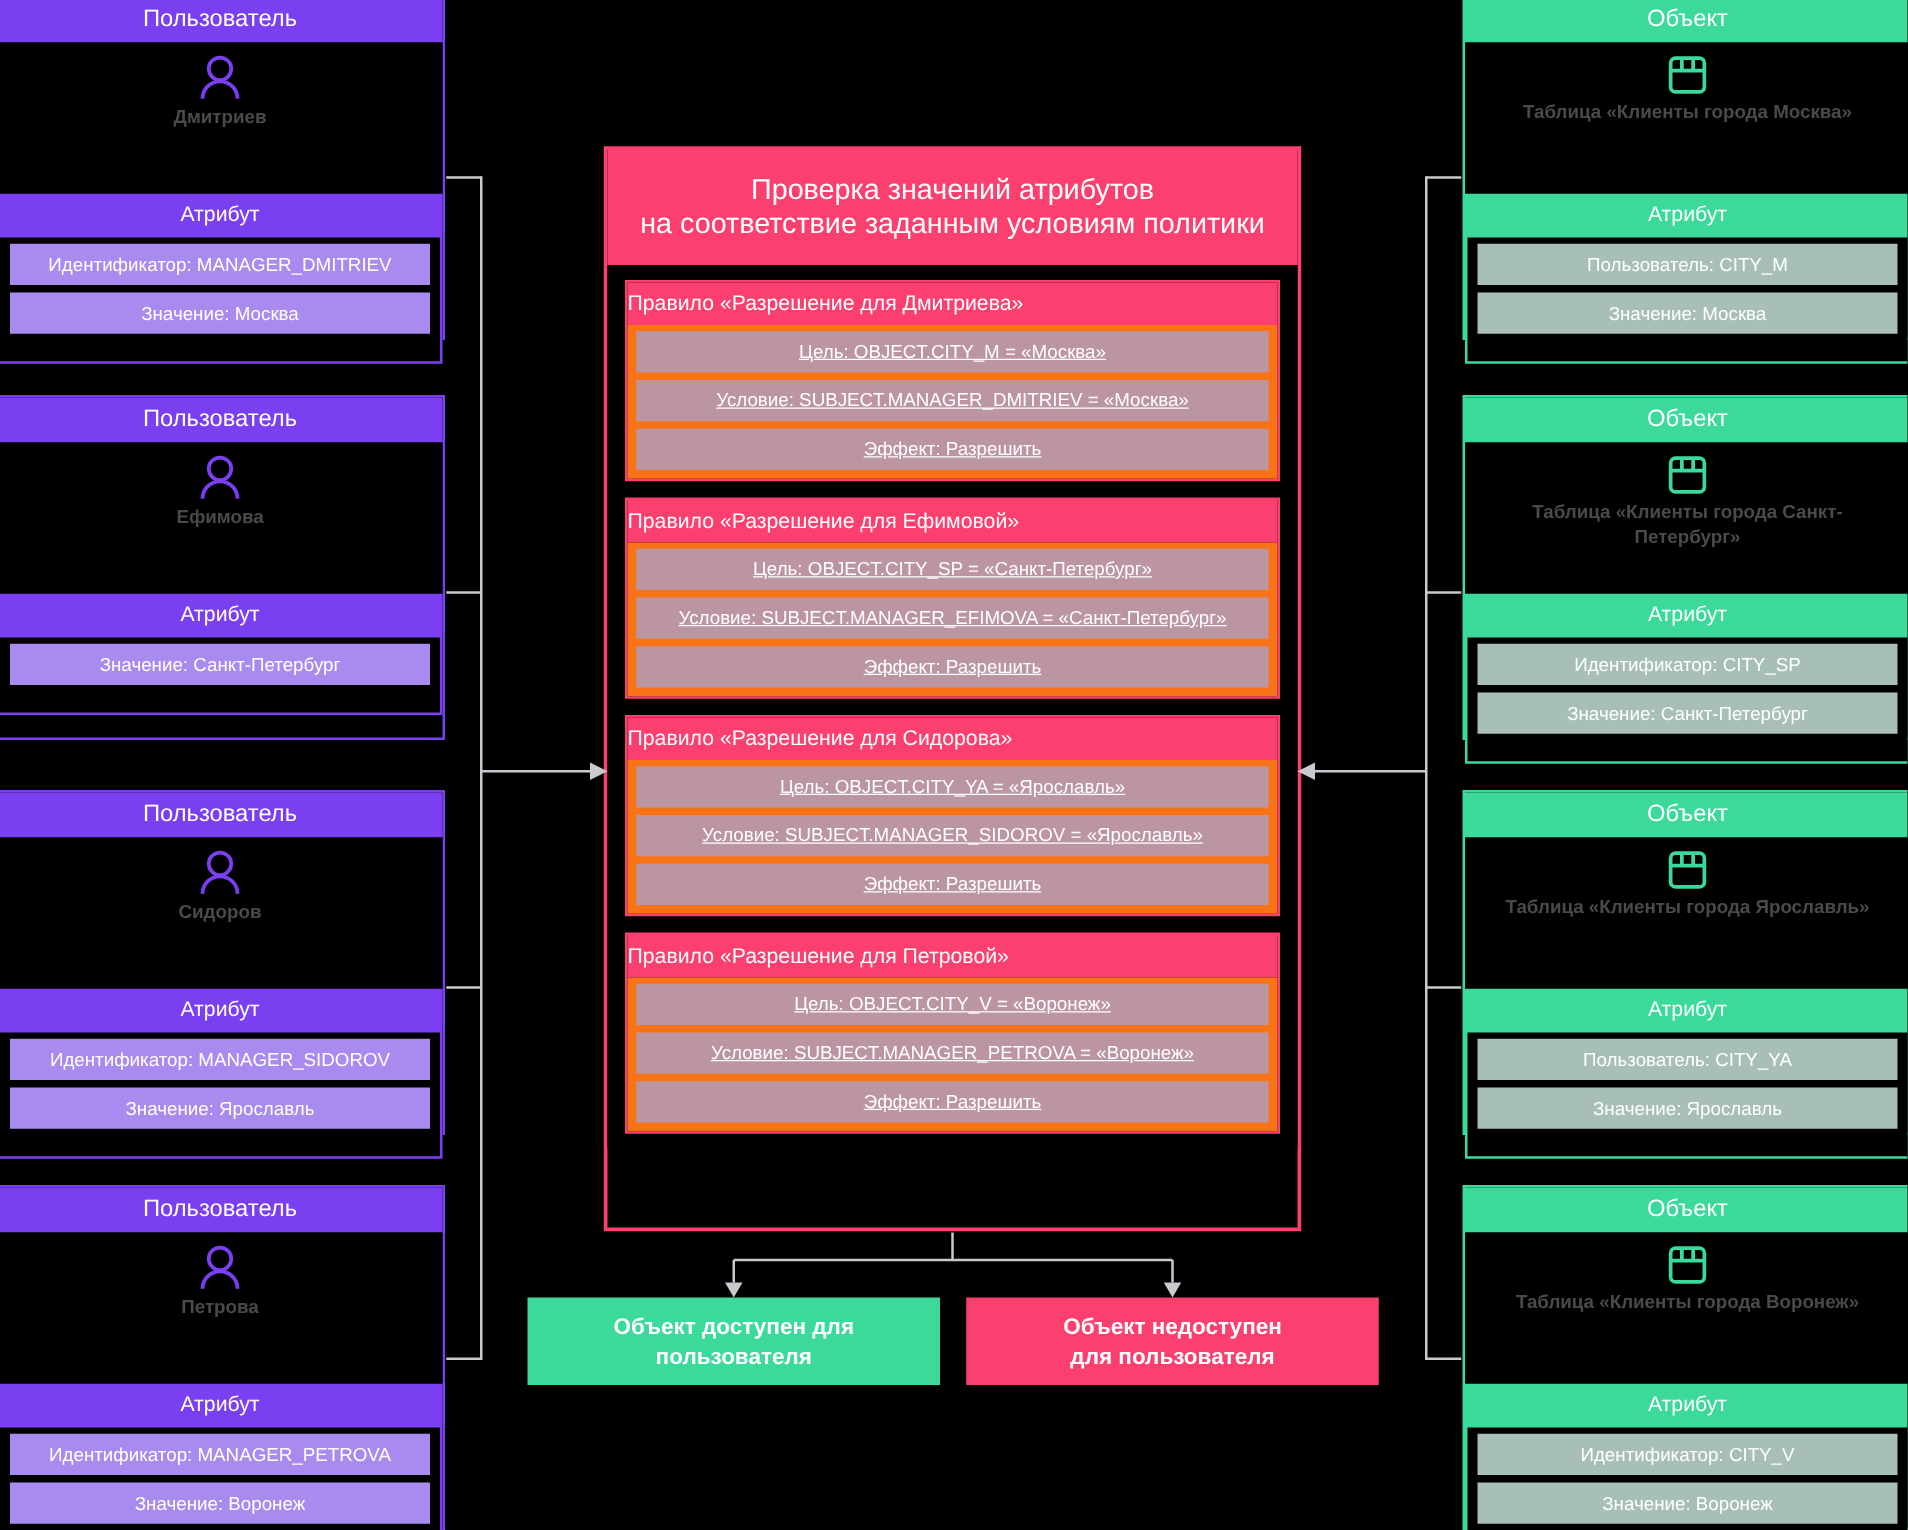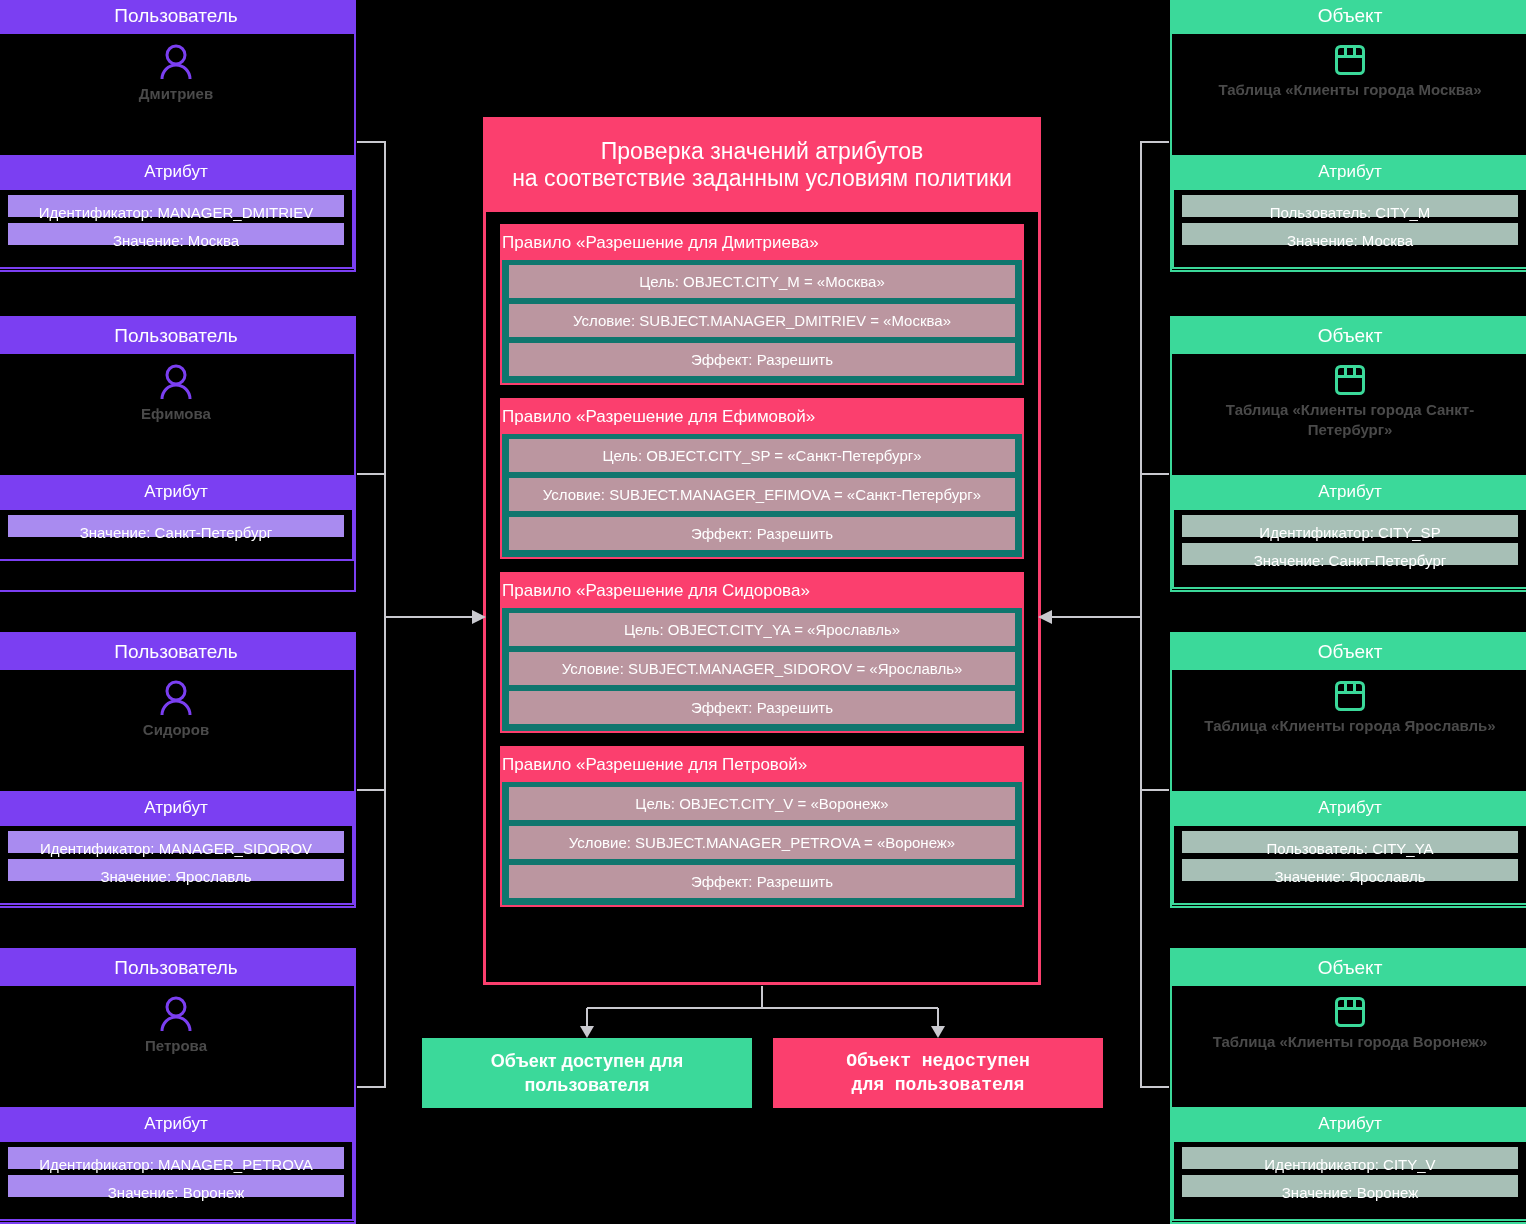--- a/index.html
+++ b/index.html
@@ -22,21 +22,21 @@
   .card .entity-name{
     margin-top:4px;font-size:15px;color:#4a4a4a;line-height:20px;font-weight:bold;
   }
   .card .attr-hdr{
     box-sizing:border-box;width:100%;text-align:center;
     font-size:17px;line-height:33px;height:33px;
   }
   .card .attr-rows{box-sizing:border-box;background:#000;padding:5px 8px 6px 8px;}
   .card .attr-row{
     box-sizing:border-box;text-align:center;font-size:15px;
-    line-height:35px;height:22px;margin-bottom:6px;color:#fff;white-space:nowrap;
+    line-height:35px;height:33px;margin-bottom:6px;color:#fff;white-space:nowrap;
   }
   .card .attr-row:last-child{margin-bottom:16px;}
 
   
   .user.card{border:2px solid #7b3ff2;}
   .user .hdr{background:#7b3ff2;}
   .user .attr-hdr{background:#7b3ff2;}
   .user .attr-rows{border:2px solid #7b3ff2;}
   .user .attr-row{background:#a98bf0;}
 
@@ -58,35 +58,35 @@
   }
   .policy-inner{box-sizing:border-box;padding:12px 14px 12px 14px;background:#000;}
   .rule{
     box-sizing:border-box;border:2px solid #fb3f6e;background:#000;margin-bottom:13px;
   }
   .rule:last-child{margin-bottom:0;}
   .rule-title{
     background:#fb3f6e;color:#fff;text-align:left;font-size:17px;
     line-height:34px;height:34px;
   }
-  .rule-rows{box-sizing:border-box;padding:5px 7px 7px 7px;background:#0f766e;}
+  .rule-rows{box-sizing:border-box;padding:5px 7px 7px 7px;background:#f97316;text-decoration:underline;}
   .rule-row{
     box-sizing:border-box;background:#bb96a0;color:#fff;text-align:center;
     font-size:15px;line-height:33px;height:33px;margin-bottom:6px;white-space:nowrap;
   }
   .rule-row:last-child{margin-bottom:0;}
 
   
   .outcome{
     position:absolute;box-sizing:border-box;text-align:center;color:#fff;
     font-size:18px;font-weight:bold;display:flex;align-items:center;
     justify-content:center;line-height:24px;
   }
   .outcome.allow{left:422px;top:1038px;width:330px;height:70px;background:#3bd99a;}
-  .outcome.deny{left:773px;top:1038px;width:330px;height:70px;background:#fb3f6e;font-family:Liberation Mono, monospace;}
+  .outcome.deny{left:773px;top:1038px;width:330px;height:70px;background:#fb3f6e;}
   svg.arrow{position:absolute;overflow:visible;}
   .arrow path,.arrow line{stroke:#c9c9cf;stroke-width:2;fill:none;}
   .arrow polygon{fill:#c9c9cf;}
 
   .icon-user svg,.icon-table svg{display:block;margin:0 auto;}
 </style>
 </head>
 <body>
 
 <div class="stage">

